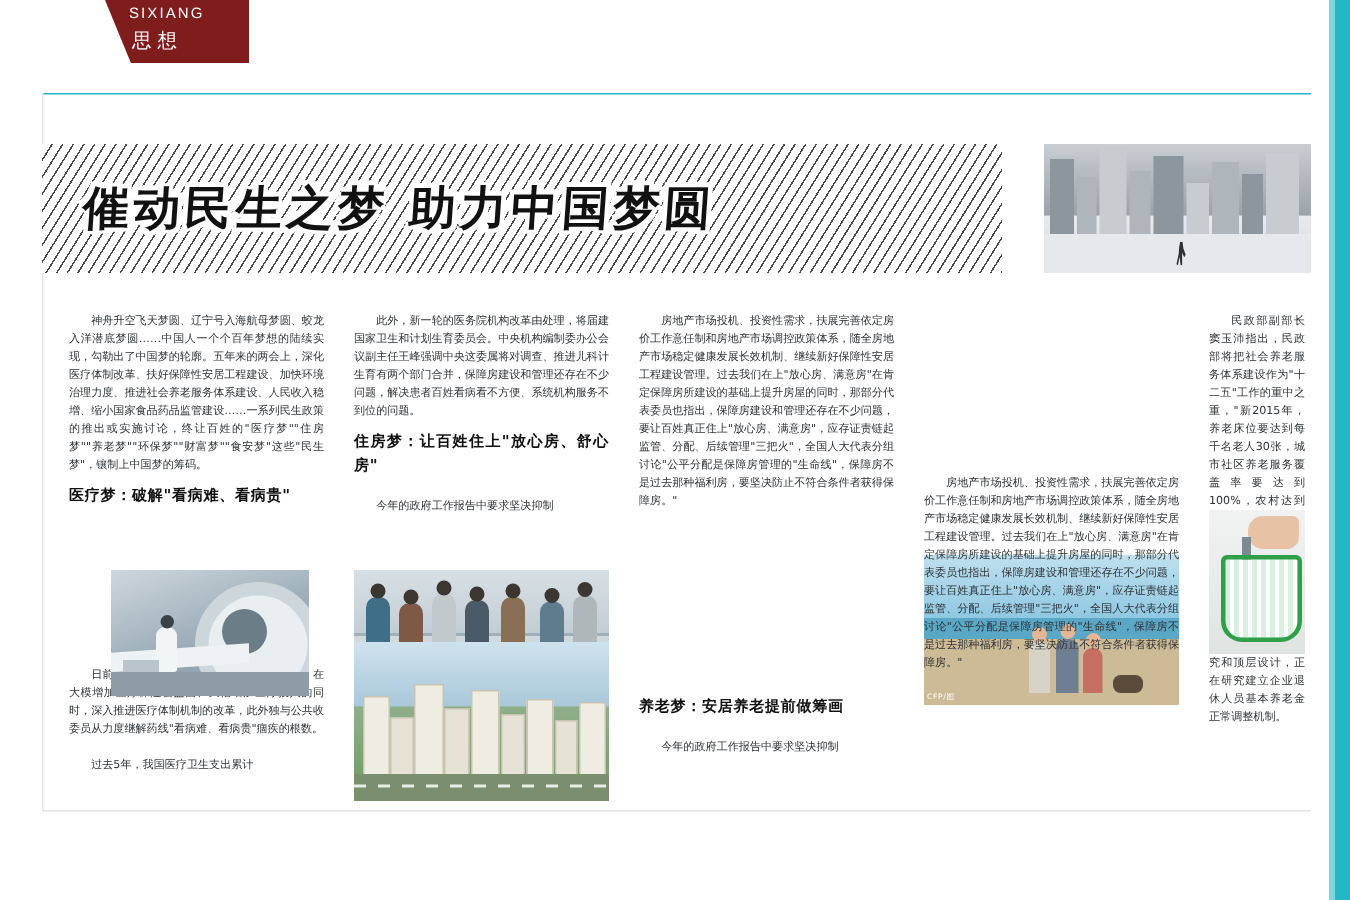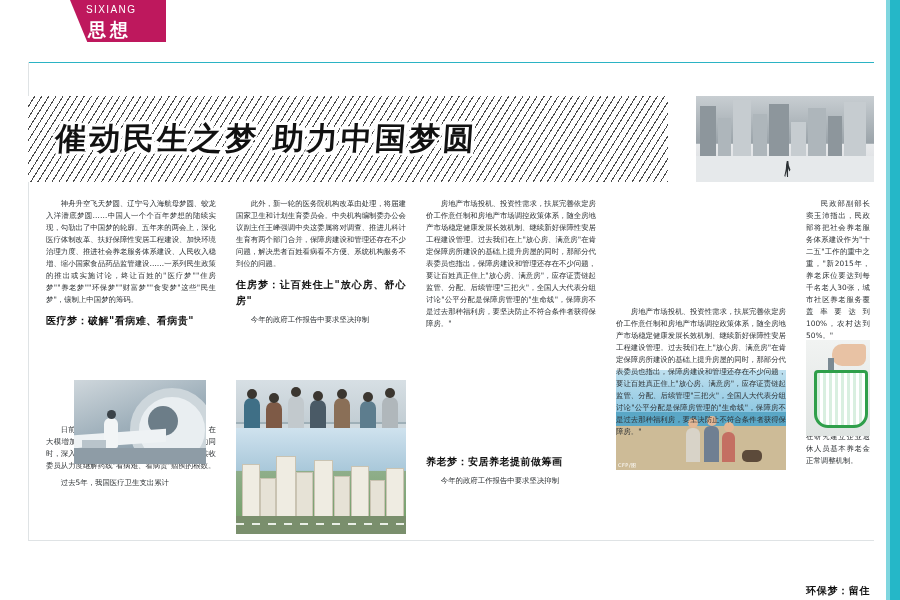--- a/index.html
+++ b/index.html
@@ -18,31 +18,31 @@
     background:#25b7c8;
   }
   .edge-bar-2{
     position:absolute;right:10px;top:0;width:4px;height:600px;
     background:#7fd6df;
   }
 
   
   .section-tab{
     position:absolute;left:70px;top:0;width:96px;height:42px;
-    background:#be185d;
+    background:#7f1d1d;
     clip-path:polygon(0 0,100% 0,100% 100%,18% 100%);
   }
   .section-tab .en{
     position:absolute;left:16px;top:4px;
     color:#ffffff;font-size:10px;letter-spacing:1.4px;
     font-family:"Liberation Sans",sans-serif;
   }
   .section-tab .cn{
     position:absolute;left:18px;top:18px;
-    color:#ffffff;font-size:18px;letter-spacing:4px;font-weight:bold;
+    color:#ffffff;font-size:13px;letter-spacing:4px;font-weight:normal;
   }
 
   
   .rule-top{
     position:absolute;left:28px;top:62px;width:846px;height:1px;background:#2bb3c4;
   }
   .rule-left-vert{
     position:absolute;left:28px;top:62px;width:1px;height:478px;background:#dfe3e5;
   }
   .rule-bottom{
@@ -82,21 +82,21 @@
   .hero-photo .walker{
     position:absolute;bottom:5px;left:88px;width:7px;height:16px;background:#2c3134;
     clip-path:polygon(40% 0,62% 0,70% 28%,92% 55%,78% 66%,58% 46%,58% 100%,44% 100%,34% 62%,18% 100%,5% 94%,26% 50%,30% 24%);
   }
 
   
   .col{
     position:absolute;top:196px;width:170px;
     font-size:7.4px;line-height:1.62;color:#2e3235;text-align:justify;
   }
-  .col p{margin:2px 0 5px 0;text-indent:2em;}
+  .col p{margin:12px 0 5px 0;text-indent:2em;}
   .col h3{
     margin:7px 0 5px 0;font-size:10px;color:#111;font-weight:bold;letter-spacing:.5px;
   }
   #col1{left:46px;}
   #col2{left:236px;}
   #col3{left:426px;}
   #col4{left:616px;}
   #col5{left:806px;width:64px;}
 
   

